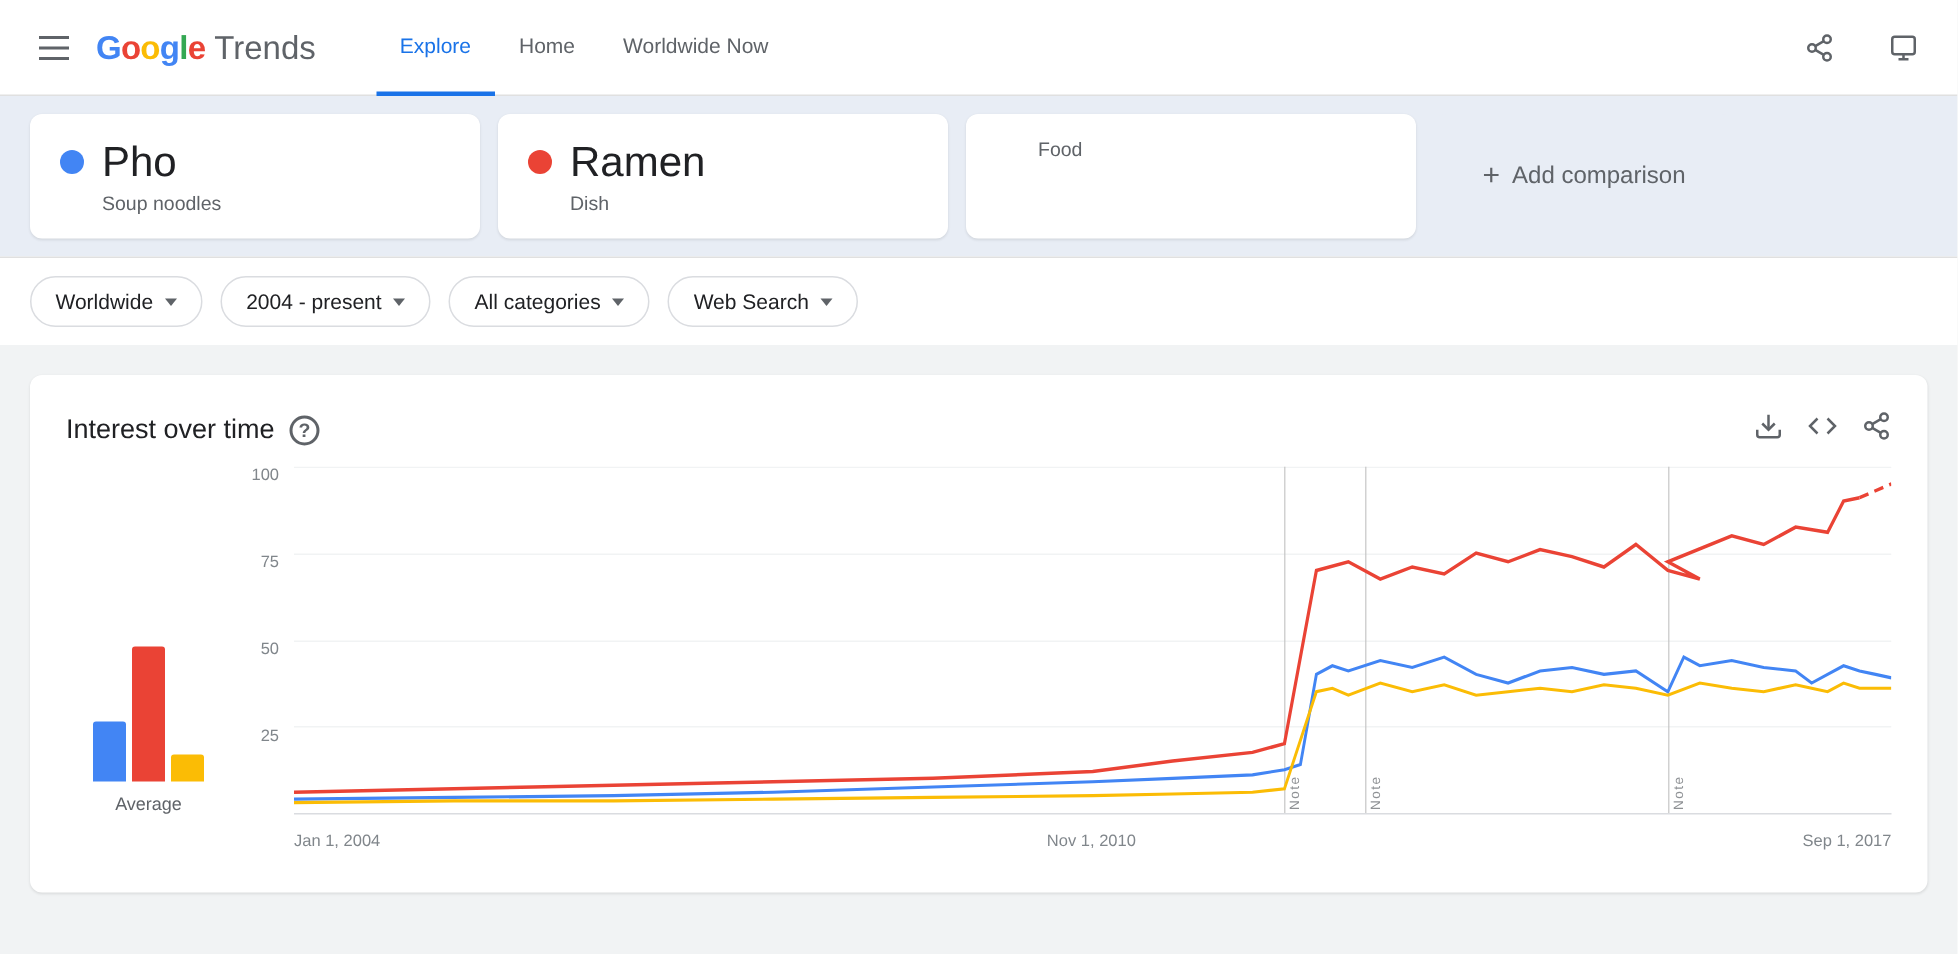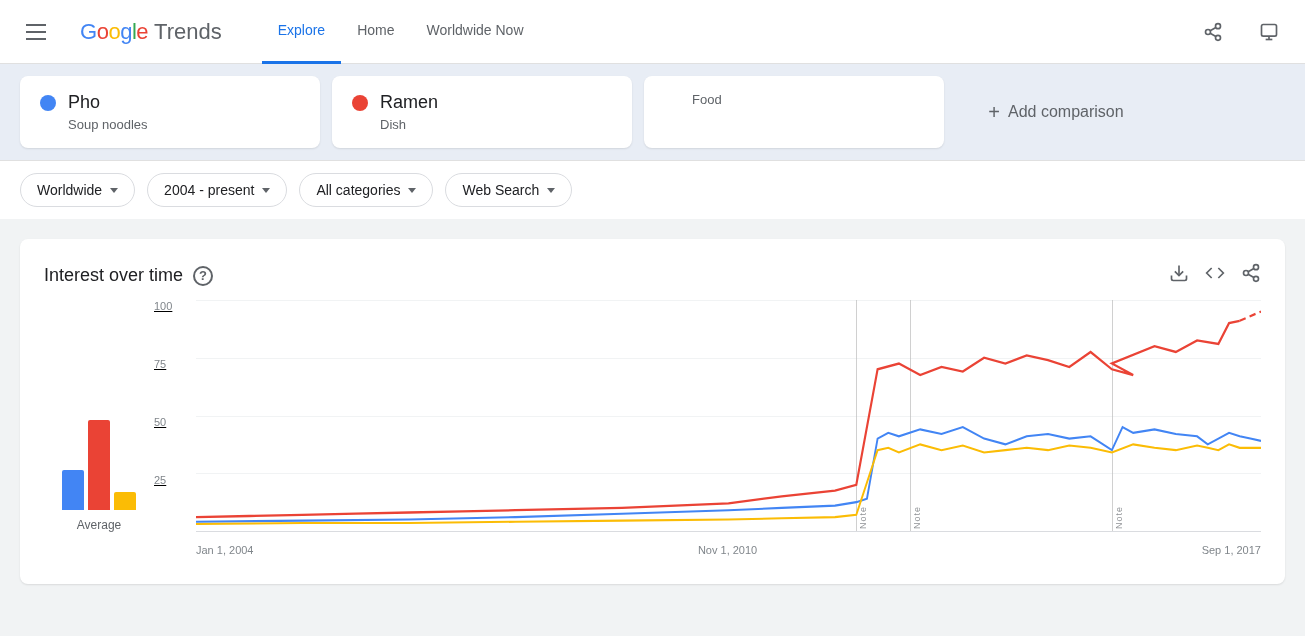--- a/index.html
+++ b/index.html
@@ -22,21 +22,21 @@
       cursor: pointer; margin-right: 8px;
     }
     .header-menu-icon span { display: block; width: 20px; height: 2px; background: #5f6368; }
     .google-logo {
       display: flex; align-items: center; margin-right: 8px;
     }
     .google-logo .g-blue { color: #4285f4; }
     .google-logo .g-red { color: #ea4335; }
     .google-logo .g-yellow { color: #fbbc05; }
     .google-logo .g-green { color: #34a853; }
-    .google-logo-text { font-size: 22px; font-weight: 400; letter-spacing: -0.5px; margin-left: 16px; }
+    .google-logo-text { font-size: 22px; font-weight: 700; letter-spacing: -0.5px; }
     .trends-text { font-size: 22px; color: #5f6368; margin-left: 6px; }
     .header-nav { display: flex; margin-left: 32px; gap: 0; }
     .nav-item {
       font-size: 14px; color: #5f6368; padding: 0 16px; height: 64px;
       display: flex; align-items: center; cursor: pointer; font-weight: 500;
       border-bottom: 3px solid transparent; text-decoration: none;
     }
     .nav-item.active { color: #1a73e8; border-bottom: 3px solid #1a73e8; }
     .header-actions { margin-left: auto; display: flex; gap: 16px; align-items: center; }
     .header-icon-btn {
@@ -65,21 +65,21 @@
       max-width: 300px;
       box-shadow: 0 1px 2px rgba(0,0,0,0.1);
     }
     .search-card-header {
       display: flex; align-items: center; gap: 12px; margin-bottom: 4px;
     }
     .color-dot {
       width: 16px; height: 16px; border-radius: 50%; flex-shrink: 0;
     }
     .search-card-title {
-      font-size: 18px; font-weight: 400; color: #202124;
+      font-size: 28px; font-weight: 400; color: #202124;
     }
     .search-card-subtitle {
       font-size: 13px; color: #5f6368; margin-left: 28px;
     }
     .add-comparison {
       background: #e8edf5;
       border-radius: 8px;
       padding: 16px 24px;
       display: flex; align-items: center; justify-content: center;
       min-width: 200px; flex: 0 0 200px;
@@ -272,21 +272,21 @@
         <div class="bar-group">
           <div class="bar" style="height:40px; background:#4285f4;"></div>
           <div class="bar" style="height:90px; background:#ea4335;"></div>
           <div class="bar" style="height:18px; background:#fbbc05;"></div>
         </div>
         <div class="avg-label">Average</div>
       </div>
 
       <div style="flex:1; position:relative; height:100%;">
 
-        <div style="position:absolute; left:0; top:0; bottom:28px; width:38px; display:flex; flex-direction:column; justify-content:space-between; align-items:flex-start; padding-right:6px;text-decoration:underline;">
+        <div style="position:absolute; left:0; top:0; bottom:28px; width:38px; display:flex; flex-direction:column; justify-content:space-between; align-items:flex-end; padding-right:6px;">
           <span style="font-size:11px; color:#80868b;">100</span>
           <span style="font-size:11px; color:#80868b;">75</span>
           <span style="font-size:11px; color:#80868b;">50</span>
           <span style="font-size:11px; color:#80868b;">25</span>
           <span style="font-size:11px; color:#80868b;"></span>
         </div>
 
         <div style="position:absolute; left:42px; right:0; top:0; bottom:28px; border-bottom:1px solid #dadce0; overflow:hidden;">
 
           <div style="position:absolute; top:0%; left:0; right:0; border-top:1px solid #f1f3f4;"></div>

